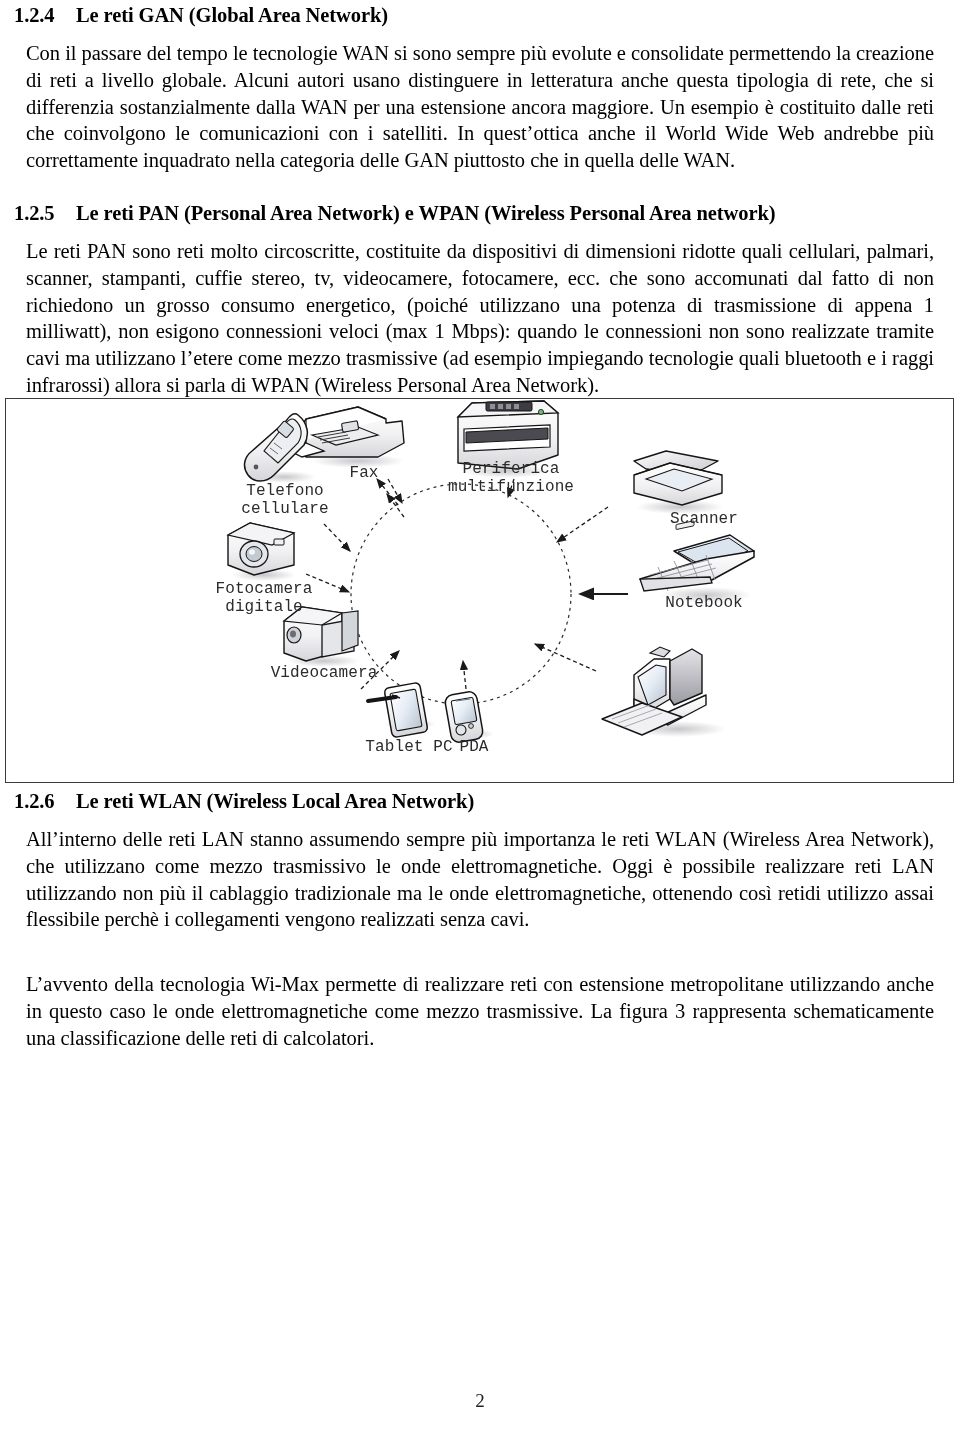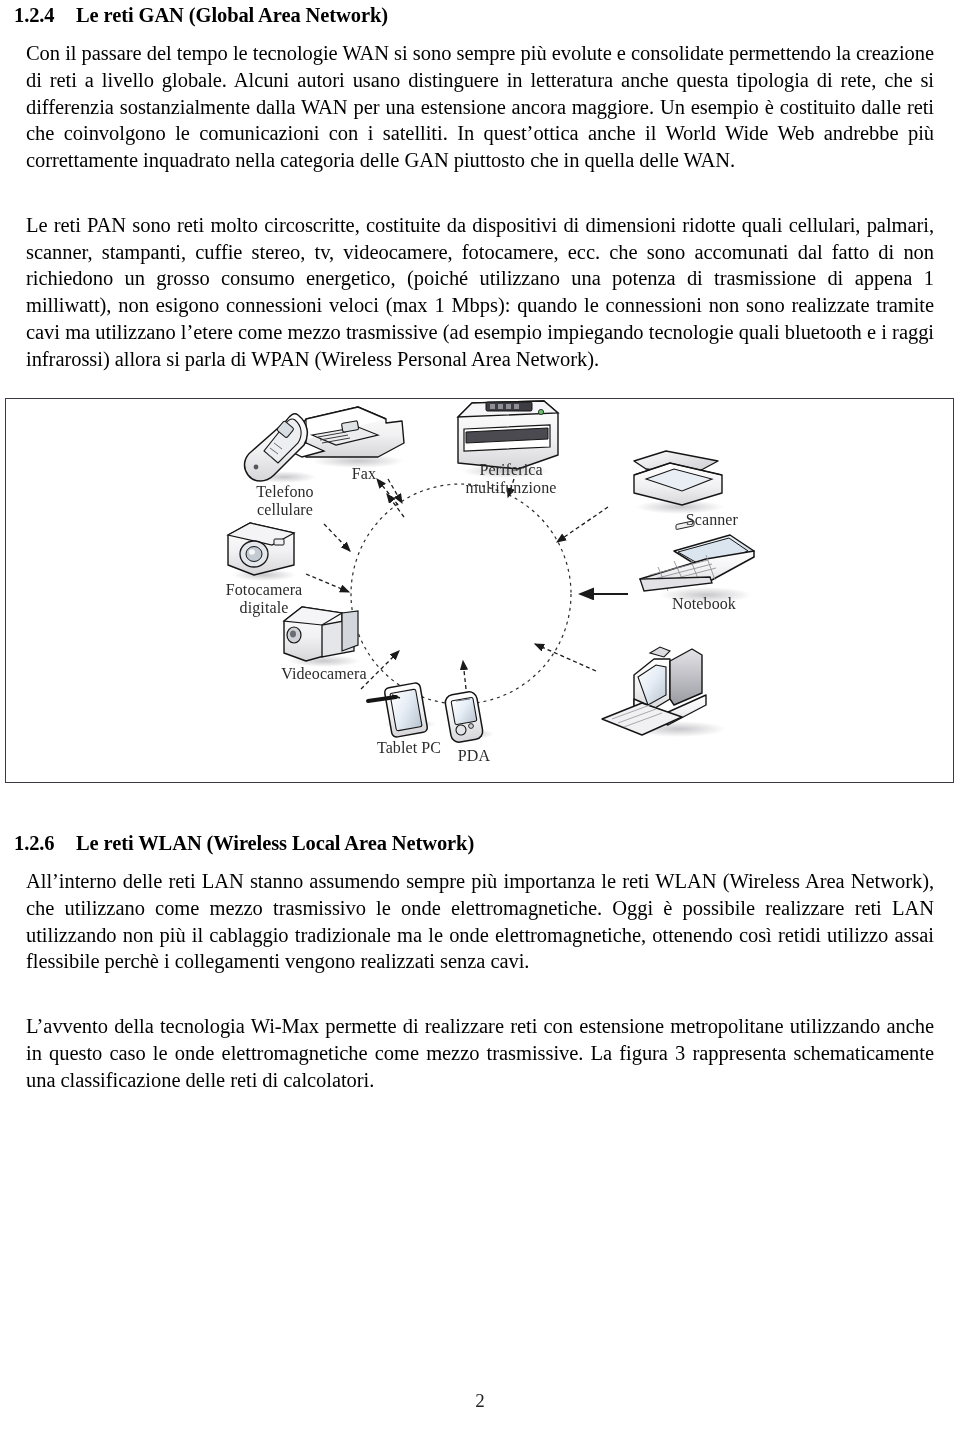--- a/index.html
+++ b/index.html
@@ -77,21 +77,21 @@
     background: #ffffff;
     overflow: hidden;
   }
   .figure-inner {
     position: absolute;
     left: 0; top: 0;
     width: 100%; height: 100%;
   }
   .dev-label {
     position: absolute;
-    font-family: Liberation Serif, serif;
+    font-family: Liberation Mono, monospace;
     font-size: 16px;
     color: #2b2b2b;
     text-align: center;
     line-height: 1.12;
     white-space: pre-line;
     letter-spacing: 0.1px;
   }
 
   
   .page-number {
@@ -113,20 +113,23 @@
 
   <div class="content">
 
     <h2 class="heading">
       <span class="num">1.2.4</span><span>Le reti GAN (Global Area Network)</span>
     </h2>
     <p class="body-text">Con il passare del tempo le tecnologie WAN si sono sempre più evolute e consolidate permettendo la creazione di reti a livello globale. Alcuni autori usano distinguere in letteratura anche questa tipologia di rete, che si differenzia sostanzialmente dalla WAN per una estensione ancora maggiore. Un esempio è costituito dalle reti che coinvolgono le comunicazioni con i satelliti. In quest’ottica anche il World Wide Web andrebbe più correttamente inquadrato nella categoria delle GAN piuttosto che in quella delle WAN.</p>
 
     <div class="sec-gap"></div>
 
+    <h2 class="heading">
+      <span class="num">1.2.5</span><span>Le reti PAN (Personal Area Network) e WPAN (Wireless Personal Area network)</span>
+    </h2>
     <p class="body-text">Le reti PAN sono reti molto circoscritte, costituite da dispositivi di dimensioni ridotte quali cellulari, palmari, scanner, stampanti, cuffie stereo, tv, videocamere, fotocamere, ecc. che sono accomunati dal fatto di non richiedono un grosso consumo energetico, (poiché utilizzano una potenza di trasmissione di appena 1 milliwatt), non esigono connessioni veloci (max 1 Mbps): quando le connessioni non sono realizzate tramite cavi ma utilizzano l’etere come mezzo trasmissive (ad esempio impiegando tecnologie quali bluetooth e i raggi infrarossi) allora si parla di WPAN (Wireless Personal Area Network).</p>
 
     <div class="sec-gap"></div>
 
   </div>
 
   <div class="figure-box">
     <div class="figure-inner">
 
       <svg width="949" height="383" viewBox="0 0 949 383">
@@ -327,28 +330,28 @@
       <div class="dev-label" style="left:214px; top:84px; width:130px;">Telefono
 cellulare</div>
 
       <div class="dev-label" style="left:188px; top:182px; width:140px;">Fotocamera
 digitale</div>
 
       <div class="dev-label" style="left:248px; top:266px; width:140px;">Videocamera</div>
 
       <div class="dev-label" style="left:348px; top:340px; width:110px;">Tablet PC</div>
 
-      <div class="dev-label" style="left:428px; top:348px; width:80px;">PDA</div>
+      <div class="dev-label" style="left:428px; top:340px; width:80px;">PDA</div>
 
       <div class="dev-label" style="left:638px; top:196px; width:120px;">Notebook</div>
 
     </div>
   </div>
 
-  <div class="content" style="top:830px;">
+  <div class="content" style="top:788px;">
     <h2 class="heading">
       <span class="num">1.2.6</span><span>Le reti WLAN (Wireless Local Area Network)</span>
     </h2>
     <p class="body-text">All’interno delle reti LAN stanno assumendo sempre più importanza le reti WLAN (Wireless Area Network), che utilizzano come mezzo trasmissivo le onde elettromagnetiche. Oggi è possibile realizzare reti LAN utilizzando non più il cablaggio tradizionale ma le onde elettromagnetiche, ottenendo così retidi utilizzo assai flessibile perchè i collegamenti vengono realizzati senza cavi.</p>
 
     <div class="sec-gap"></div>
 
     <p class="body-text">L’avvento della tecnologia Wi-Max permette di realizzare reti con estensione metropolitane utilizzando anche in questo caso le onde elettromagnetiche come mezzo trasmissive. La figura 3   rappresenta schematicamente una classificazione delle reti di calcolatori.</p>
   </div>
 

